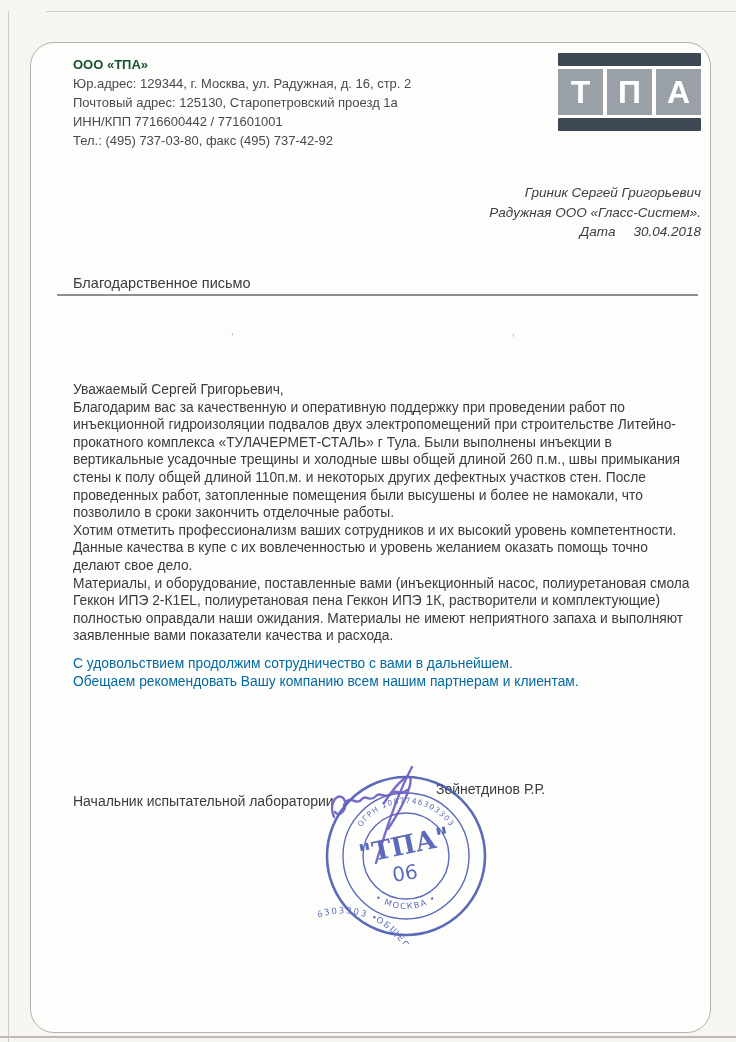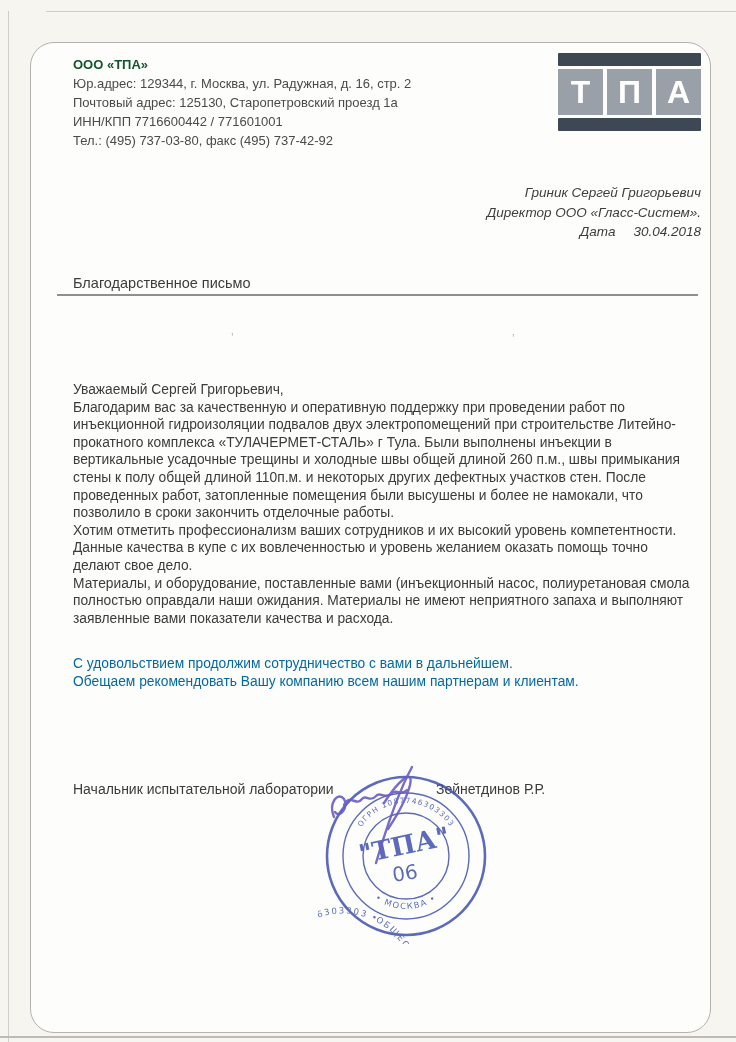--- a/index.html
+++ b/index.html
@@ -53,21 +53,21 @@
   .title{position:absolute;left:42px;top:232px;font-size:14.5px;color:#3c3c3c;}
   .title-underline{position:absolute;left:26px;top:251px;width:641px;height:2px;background:#8f8f8f;}
 
   
   .body{position:absolute;left:42px;top:330px;width:630px;color:#3b3b3b;font-size:13.8px;margin-top:8px;}
   .body-line{height:17.6px;line-height:17.6px;white-space:nowrap;}
   .closing{position:absolute;left:42px;top:612px;width:630px;color:#0369a1;font-size:13.8px;}
 
   
   .sig-row{position:absolute;left:42px;top:738px;width:630px;font-size:14px;color:#3b3b3b;}
-  .sig-position{position:absolute;left:0;top:0;white-space:nowrap;}
+  .sig-position{position:absolute;left:0;top:12px;white-space:nowrap;}
   .sig-name{position:absolute;left:363px;top:0;white-space:nowrap;}
 
   
   .stamp{position:absolute;left:287px;top:725px;width:176px;height:176px;opacity:.85;}
   .signature-svg{position:absolute;left:293px;top:716px;width:110px;height:118px;opacity:.9;}
 
   
   .speck{position:absolute;color:#b9b7b2;font-size:12px;}
   .speck::after{content:"\2019";}
   .speck1{left:200px;top:288px;}
@@ -104,21 +104,21 @@
           </div>
         <div class="logo-tile">
             <span>А</span>
           </div>
       </div>
       <div class="logo-bar"></div>
     </div>
 
     <div class="recipient">
       <div>Гриник Сергей Григорьевич</div>
-      <div>Директор ООО «Гласс-Систем».</div>
+      <div>Радужная ООО «Гласс-Систем».</div>
       <div class="date-line">
         <span>Дата</span><span class="gap"></span><span>30.04.2018</span>
       </div>
     </div>
 
     <div class="title">Благодарственное письмо</div>
     <div class="title-underline"></div>
 
     <div class="speck speck1"></div>
     <div class="speck speck2"></div>
@@ -129,20 +129,21 @@
         <div class="body-line">инъекционной гидроизоляции подвалов двух электропомещений при строительстве Литейно-</div>
         <div class="body-line">прокатного комплекса «ТУЛАЧЕРМЕТ-СТАЛЬ» г Тула. Были выполнены инъекции в</div>
         <div class="body-line">вертикальные усадочные трещины и холодные швы общей длиной 260 п.м., швы примыкания</div>
         <div class="body-line">стены к полу общей длиной 110п.м. и некоторых других дефектных участков стен. После</div>
         <div class="body-line">проведенных работ, затопленные помещения были высушены и более не намокали, что</div>
         <div class="body-line">позволило в сроки закончить отделочные работы.</div>
         <div class="body-line">Хотим отметить профессионализм ваших сотрудников и их высокий уровень компетентности.</div>
         <div class="body-line">Данные качества в купе с их вовлеченностью и уровень желанием оказать помощь точно</div>
         <div class="body-line">делают свое дело.</div>
         <div class="body-line">Материалы, и оборудование, поставленные вами (инъекционный насос, полиуретановая смола</div>
+        <div class="body-line">Геккон ИПЭ 2-К1EL, полиуретановая пена Геккон ИПЭ 1К, растворители и комплектующие)</div>
         <div class="body-line">полностью оправдали наши ожидания. Материалы не имеют неприятного запаха и выполняют</div>
         <div class="body-line">заявленные вами показатели качества и расхода.</div>
       </div>
 
     <div class="closing">
         <div class="body-line">С удовольствием продолжим сотрудничество с вами в дальнейшем.</div>
         <div class="body-line">Обещаем рекомендовать Вашу компанию всем нашим партнерам и клиентам.</div>
       </div>
 
     <div class="sig-row">

